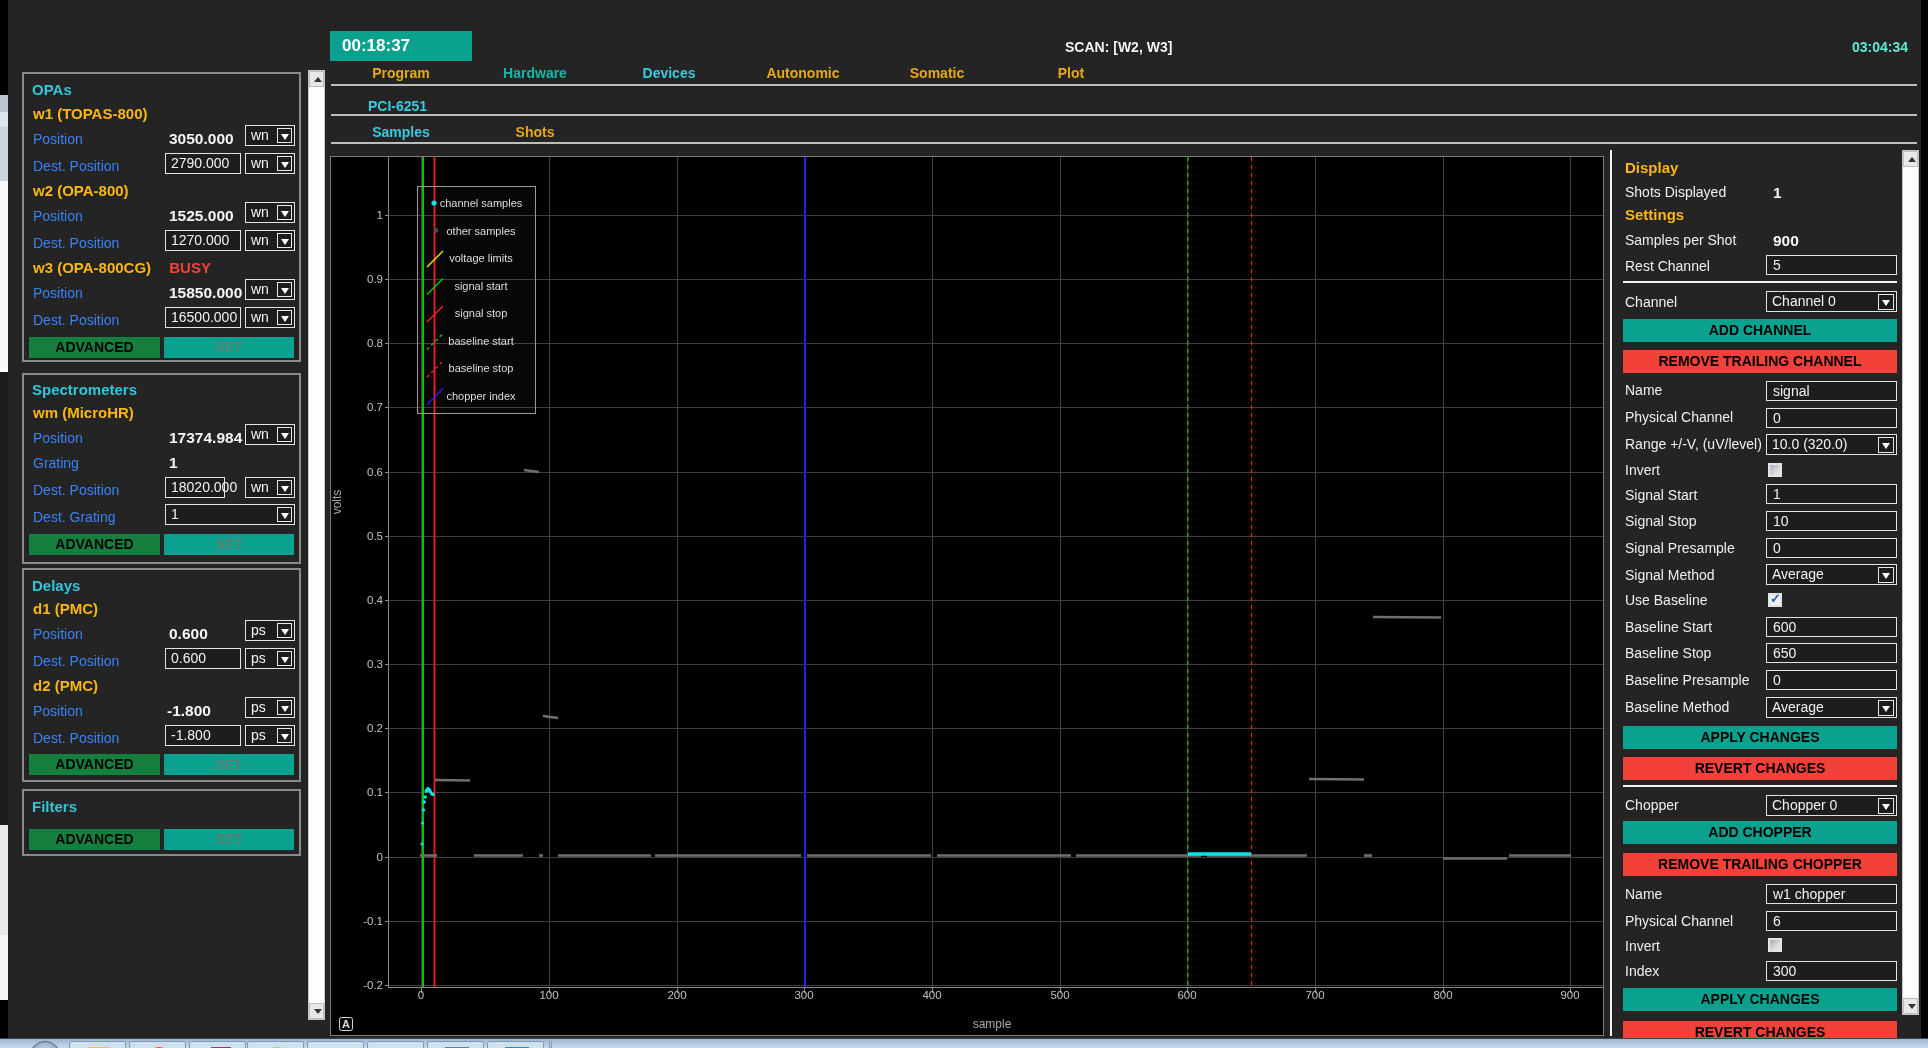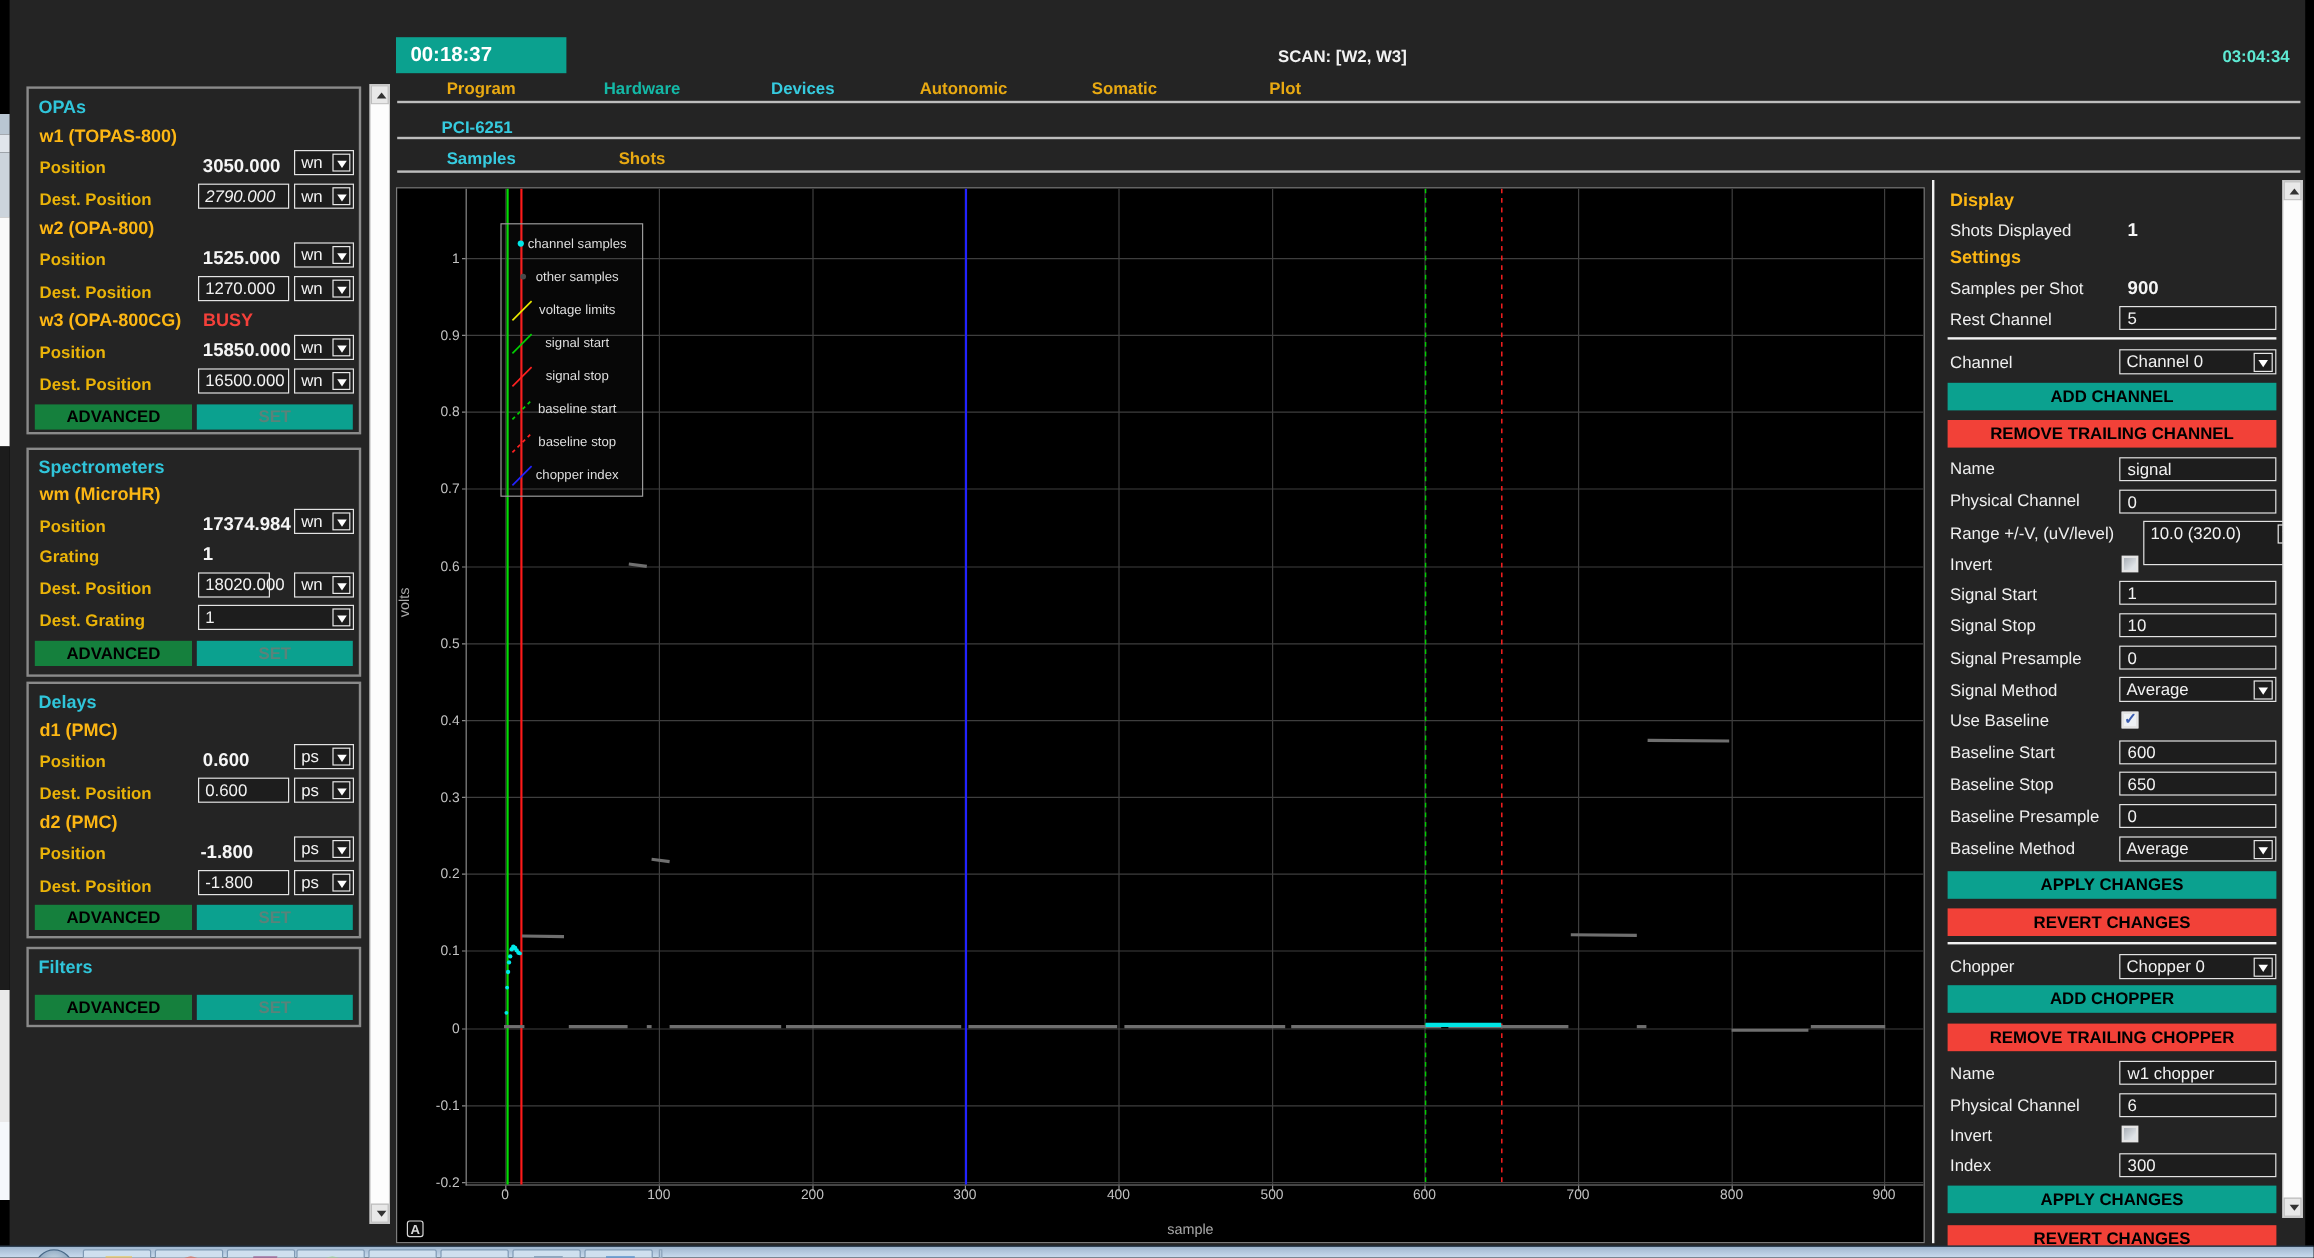--- a/index.html
+++ b/index.html
@@ -16,21 +16,21 @@
     background:linear-gradient(#e9f1f9 0%, #cfe0ef 45%, #afc8e0 55%, #c3d6e8 100%);
     color:#223; text-align:center; font-size:11px; line-height:15px; font-weight:bold;}
   
   .tealbtn { background:#0ba18f; }
   .redbtn  { background:#f24138; }
   .yellowbtn { background:#15803d; }
   
   .panel { position:absolute; left:22px; width:279px; border:2px solid #8a8a8a; background:#242424; }
   .cy { color:#30c5da; font-weight:bold; font-size:15px; }
   .yl { color:#fcb614; font-weight:bold; font-size:15px; }
-  .lbl { color:#eab308; font-size:14px;font-weight:bold; }
+  .lbl { color:#3b82f6; font-size:14px; }
   .val { color:#f5f5f5; font-size:15.5px; font-weight:bold; }
   .inb { position:absolute; border:1px solid #e3e3e3; background:#1d1d1d; color:#f2f2f2;
          font-size:14px; padding-left:5px; }
   .cmb { position:absolute; border:1px solid #e3e3e3; background:#1d1d1d; color:#f2f2f2;
          font-size:14px; padding-left:5px; }
   .arr { position:absolute; right:2px; top:2px; border:1px solid #e8e8e8; background:#1d1d1d; }
   .arr:after { content:""; position:absolute; left:3px; top:5px; width:0; height:0;
      border-left:4.5px solid transparent; border-right:4.5px solid transparent;
      border-top:6px solid #fff; }
   .btn { position:absolute; font-weight:bold; font-size:14px; text-align:center; color:#000; }
@@ -61,21 +61,21 @@
   <div class="abs" style="left:1057px; top:39px; color:#f2f2f2; font-weight:bold; font-size:14px;">SCAN: [W2, W3]</div>
   <div class="abs" style="left:1844px; top:39px; color:#5eead4; font-weight:bold; font-size:14px;">03:04:34</div>
 
   <div class="panel" style="left:14px; top:72px; height:290px;padding-left:48px;">
     <div class="abs cy" style="left:8px; top:7px;">OPAs</div>
     <div class="abs yl" style="left:9px; top:31px;">w1 (TOPAS-800)</div>
     <div class="abs lbl" style="left:9px; top:57px;">Position</div>
     <div class="abs val" style="left:145px; top:56px;">3050.000</div>
     <div class="cmb" style="left:221px; top:51px; width:50px; height:21px; line-height:19px;">wn<span class="arr" style="width:15px; height:15px;"></span></div>
     <div class="abs lbl" style="left:9px; top:84px;">Dest. Position</div>
-    <div class="inb" style="left:141px; top:79px; width:76px; height:21px; line-height:19px;font-style:italic;">2790.000</div>
+    <div class="inb" style="left:141px; top:79px; width:76px; height:21px; line-height:19px;">2790.000</div>
     <div class="cmb" style="left:221px; top:79px; width:50px; height:21px; line-height:19px;">wn<span class="arr" style="width:15px; height:15px;"></span></div>
     <div class="abs yl" style="left:9px; top:108px;">w2 (OPA-800)</div>
     <div class="abs lbl" style="left:9px; top:134px;">Position</div>
     <div class="abs val" style="left:145px; top:133px;">1525.000</div>
     <div class="cmb" style="left:221px; top:128px; width:50px; height:21px; line-height:19px;">wn<span class="arr" style="width:15px; height:15px;"></span></div>
     <div class="abs lbl" style="left:9px; top:161px;">Dest. Position</div>
     <div class="inb" style="left:141px; top:156px; width:76px; height:21px; line-height:19px;">1270.000</div>
     <div class="cmb" style="left:221px; top:156px; width:50px; height:21px; line-height:19px;">wn<span class="arr" style="width:15px; height:15px;"></span></div>
     <div class="abs yl" style="left:9px; top:185px;">w3 (OPA-800CG) <span style="color:#f4403a; margin-left:14px;">BUSY</span></div>
     <div class="abs lbl" style="left:9px; top:211px;">Position</div>
@@ -323,21 +323,21 @@
   <div class="wsep" style="left:1615px; top:281px; width:274px;"></div>
   <div class="rlbl" style="top:294px;">Channel</div>
   <div class="cmb" style="left:1758px; top:291px; width:131px; height:21px; line-height:19px;">Channel 0<span class="arr" style="width:16px; height:16px;"></span></div>
   <div class="rbtn tealbtn" style="top:319px;">ADD CHANNEL</div>
   <div class="rbtn redbtn" style="top:350px;">REMOVE TRAILING CHANNEL</div>
   <div class="rlbl" style="top:382px;">Name</div>
   <div class="rin" style="top:381px;">signal</div>
   <div class="rlbl" style="top:409px;">Physical Channel</div>
   <div class="rin" style="top:408px;">0</div>
   <div class="rlbl" style="top:436px;">Range +/-V, (uV/level)</div>
-  <div class="cmb" style="left:1758px; top:434px; width:131px; height:37px; line-height:19px;margin-left:20px;">10.0 (320.0)<span class="arr" style="width:16px; height:16px;"></span></div>
+  <div class="cmb" style="left:1758px; top:434px; width:131px; height:21px; line-height:19px;">10.0 (320.0)<span class="arr" style="width:16px; height:16px;"></span></div>
   <div class="rlbl" style="top:462px;">Invert</div>
   <div class="chk" style="left:1760px; top:463px;"></div>
   <div class="rlbl" style="top:487px;">Signal Start</div>
   <div class="rin" style="top:484px;">1</div>
   <div class="rlbl" style="top:513px;">Signal Stop</div>
   <div class="rin" style="top:511px;">10</div>
   <div class="rlbl" style="top:540px;">Signal Presample</div>
   <div class="rin" style="top:538px;">0</div>
   <div class="rlbl" style="top:567px;">Signal Method</div>
   <div class="cmb" style="left:1758px; top:564px; width:131px; height:21px; line-height:19px;">Average<span class="arr" style="width:16px; height:16px;"></span></div>

